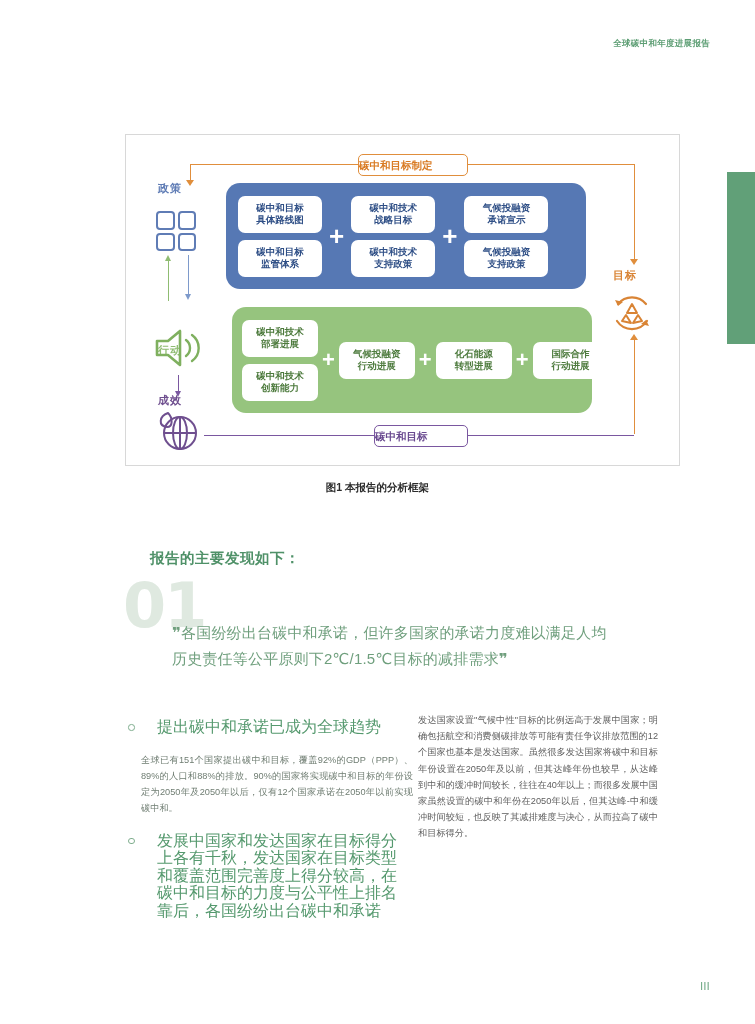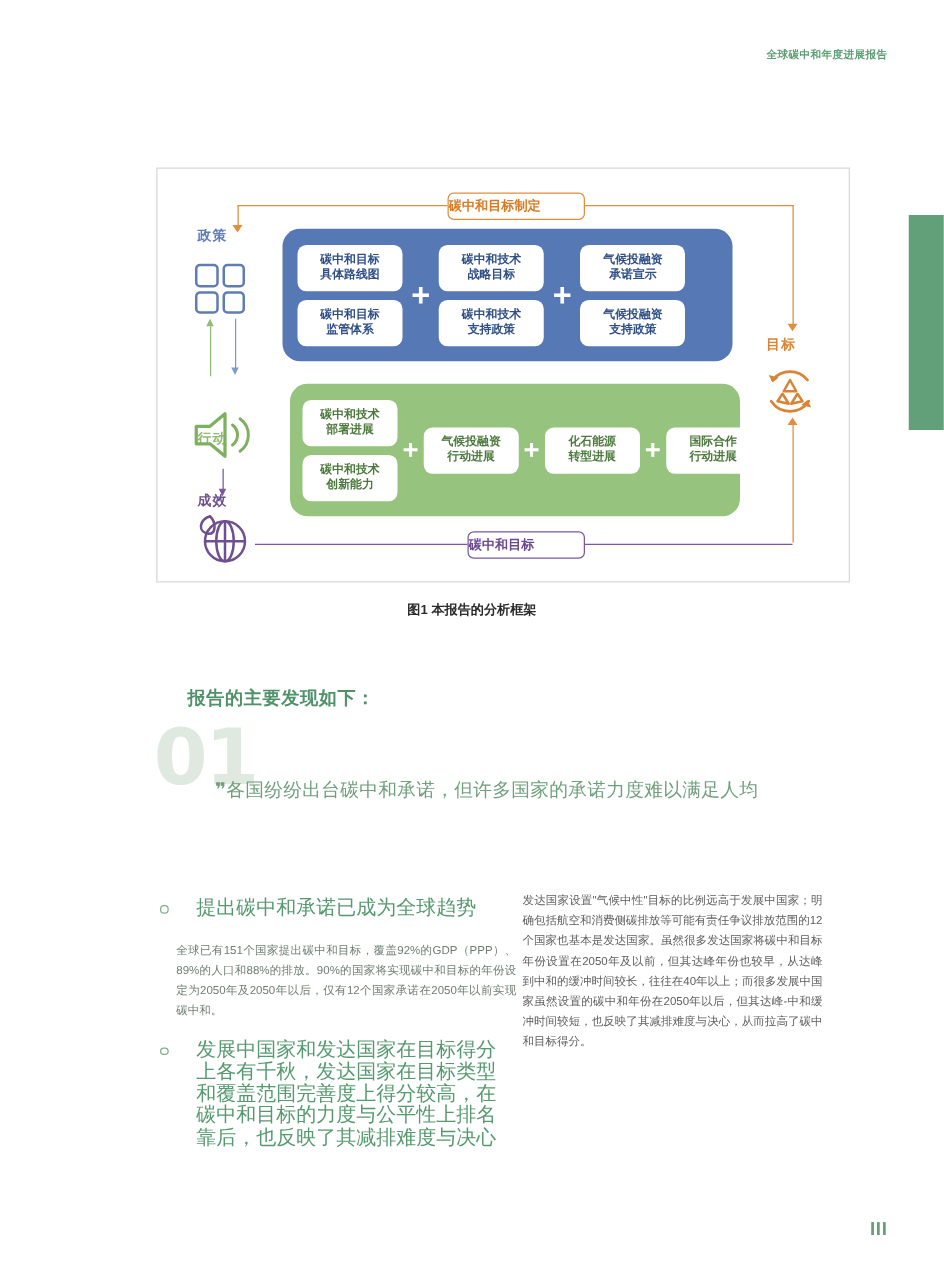--- a/index.html
+++ b/index.html
@@ -275,22 +275,22 @@
     line-height: 16.2px;
     color: #5e5e5e;
     margin: 0;
     text-align: justify;
   }
 
   
   .page-number {
     position: absolute;
     right: 45px; bottom: 32px;
-    font-size: 15px;
-    font-weight: bold;
+    font-size: 10px;
+    font-weight: normal;
     color: #61a078;
     letter-spacing: 0.5px;
   }
 </style>
 </head>
 <body>
 
 <div class="running-header">全球碳中和年度进展报告</div>
 
 <div class="edge-tab"></div>
@@ -414,31 +414,32 @@
   </div>
 </div>
 
 <div class="fig-caption">图1 本报告的分析框架</div>
 
 <div class="findings-title">报告的主要发现如下：</div>
 <div class="big-number">01</div>
 
 <div class="quote-block">
   <div class="quote-line"><span class="qmark">❞</span><span>各国纷纷出台碳中和承诺，但许多国家的承诺力度难以满足人均</span></div>
+  <div class="quote-line"><span>历史责任等公平原则下2℃/1.5℃目标的减排需求</span><span class="qmark">❞</span></div>
 </div>
 
 <div class="col-left">
   <div class="bullet-item">
     <span class="bullet-dot"></span>
     <p class="bullet-head">提出碳中和承诺已成为全球趋势</p>
     <p class="bullet-body">全球已有151个国家提出碳中和目标，覆盖92%的GDP（PPP）、89%的人口和88%的排放。90%的国家将实现碳中和目标的年份设定为2050年及2050年以后，仅有12个国家承诺在2050年以前实现碳中和。</p>
   </div>
   <div class="bullet-item" style="margin-top:16px;">
     <span class="bullet-dot"></span>
-    <p class="bullet-head">发展中国家和发达国家在目标得分上各有千秋，发达国家在目标类型和覆盖范围完善度上得分较高，在碳中和目标的力度与公平性上排名靠后，也反映了其减排难度与决心</p>
+    <p class="bullet-head">发展中国家和发达国家在目标得分上各有千秋，发达国家在目标类型和覆盖范围完善度上得分较高，在碳中和目标的力度与公平性上排名靠后，各国纷纷出台碳中和承诺</p>
   </div>
 </div>
 
 <div class="col-right">
   <p class="right-para">发达国家设置"气候中性"目标的比例远高于发展中国家；明确包括航空和消费侧碳排放等可能有责任争议排放范围的12个国家也基本是发达国家。虽然很多发达国家将碳中和目标年份设置在2050年及以前，但其达峰年份也较早，从达峰到中和的缓冲时间较长，往往在40年以上；而很多发展中国家虽然设置的碳中和年份在2050年以后，但其达峰-中和缓冲时间较短，也反映了其减排难度与决心，从而拉高了碳中和目标得分。</p>
 </div>
 
 <div class="page-number">III</div>
 
 </body></html>

